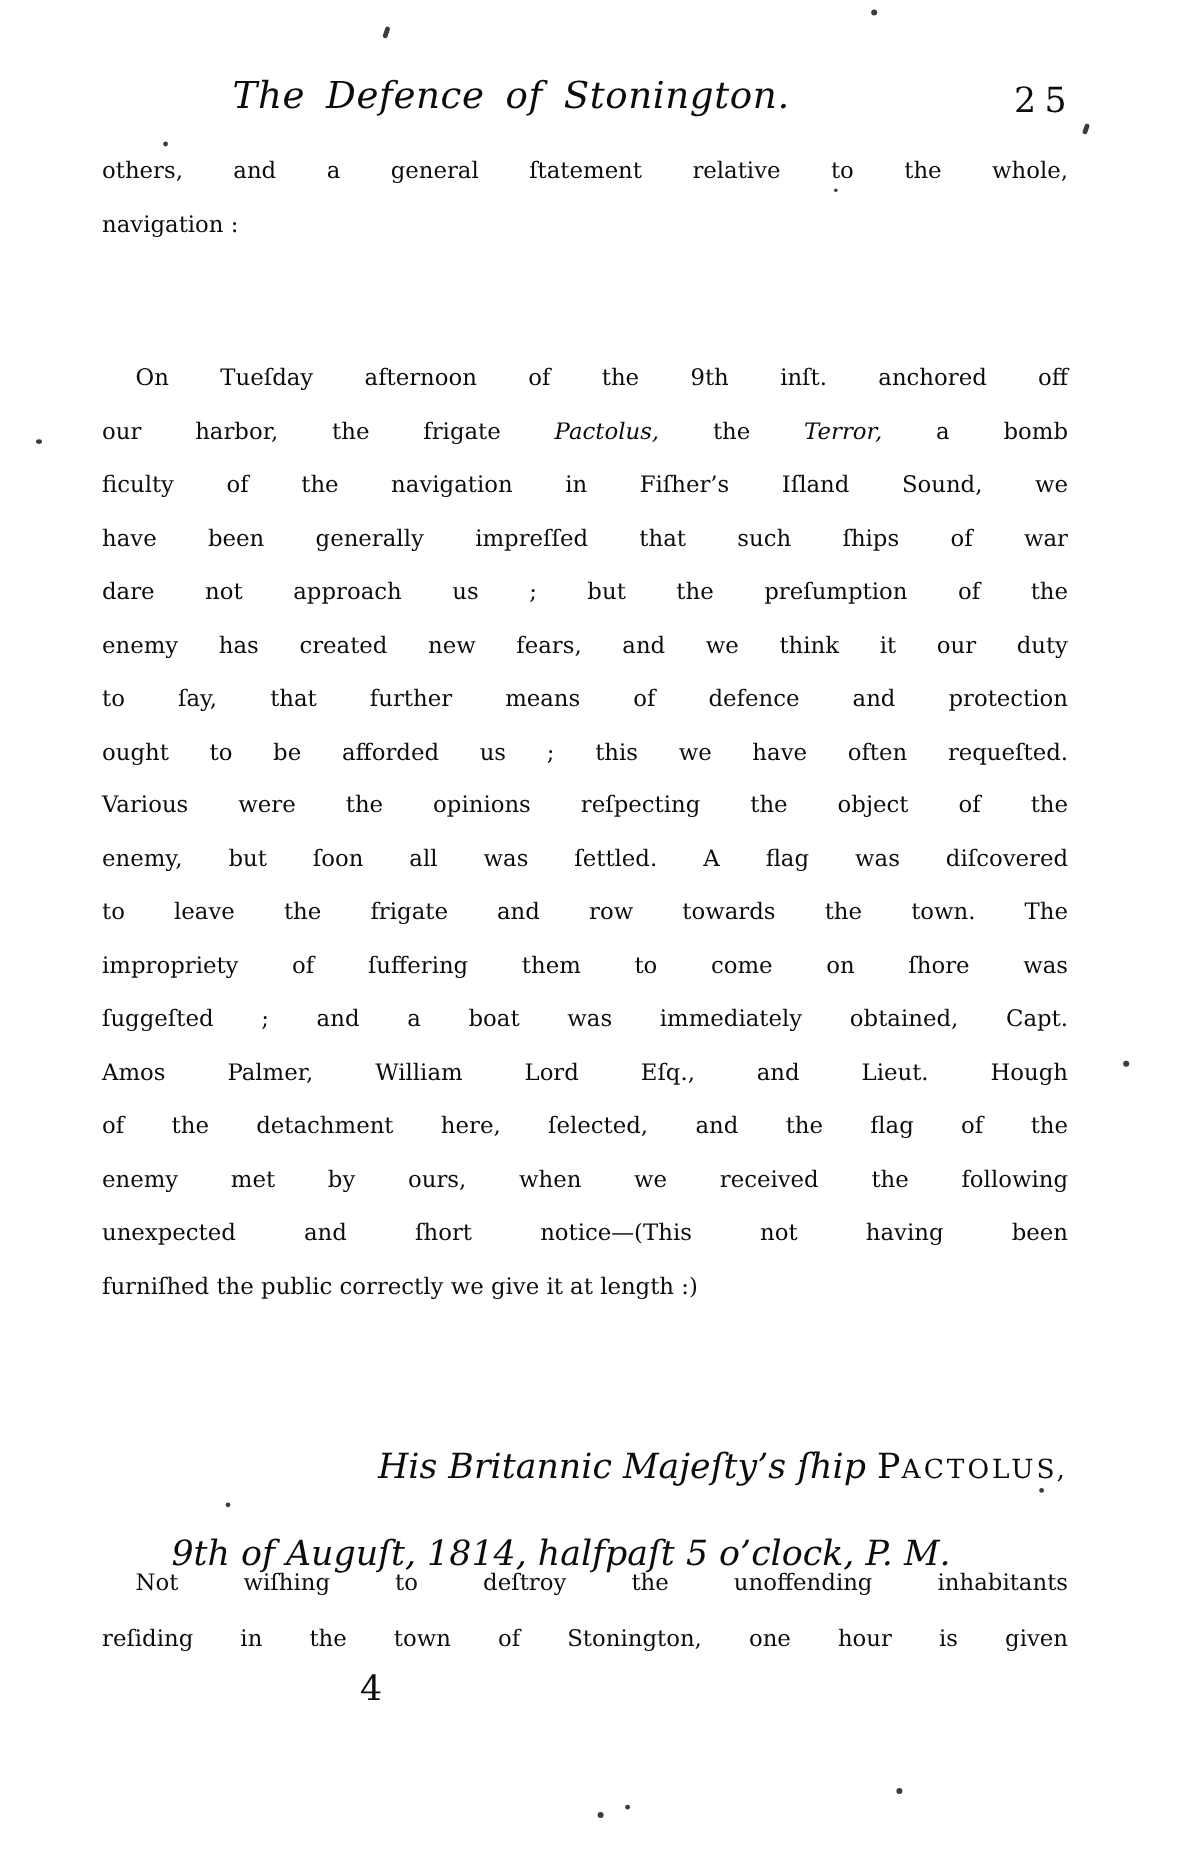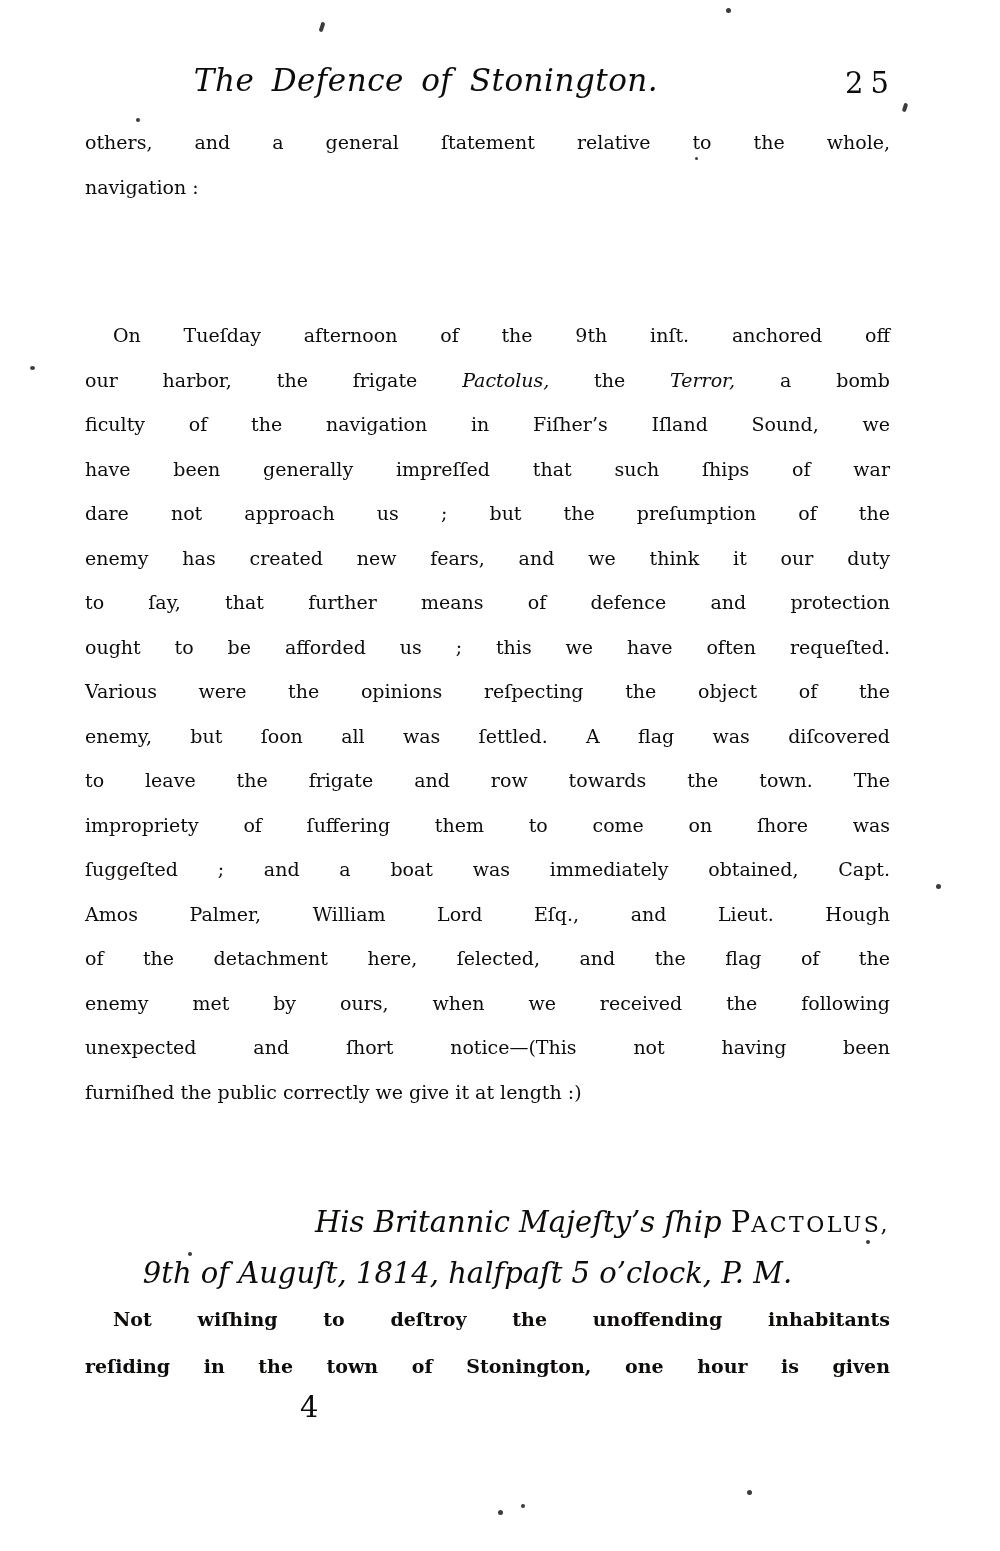--- a/index.html
+++ b/index.html
@@ -10,28 +10,28 @@
   }
   .running-title{
     position:absolute;top:62px;left:0;width:852px;text-align:center;
     font-style:italic;font-size:31px;word-spacing:7px;letter-spacing:0.5px;
   }
   .page-number{
     position:absolute;top:66px;left:845px;font-size:29px;letter-spacing:7px;
   }
   .para{position:absolute;left:85px;width:805px;font-size:19px;}
   .p1{top:120px;line-height:45px;}
-  .p2{top:313px;line-height:44.5px;}
+  .p2{top:293px;line-height:44.5px;}
   .letterhead{top:1198px;line-height:49px;font-size:29px;}
-  .p3{top:1296px;line-height:47px;font-weight:bold;}
+  .p3{top:1296px;line-height:47px;}
   .just{text-align:justify;text-align-last:justify;}
   .indent{text-indent:28px;}
   .it{font-style:italic;}
   .lh1{text-align:right;padding-left:145px;font-style:italic;}
-  .lh2{text-align:center;padding-right:40px;font-style:italic;}
+  .lh2{text-align:center;padding-right:40px;font-style:italic;margin-top:20px;}
   .sc{display:inline-block;font-style:normal;font-size:22px;letter-spacing:2.5px;}
   .sc::first-letter{font-size:29px;letter-spacing:1px;}
   .sig{position:absolute;left:300px;top:1390px;font-size:29px;}
   .speck{position:absolute;background:#1c1a18;border-radius:50%;opacity:.85;}
   .speck.bar{border-radius:2px;transform:rotate(18deg);}
 </style>
 </head>
 <body>
 
 <div class="page">

